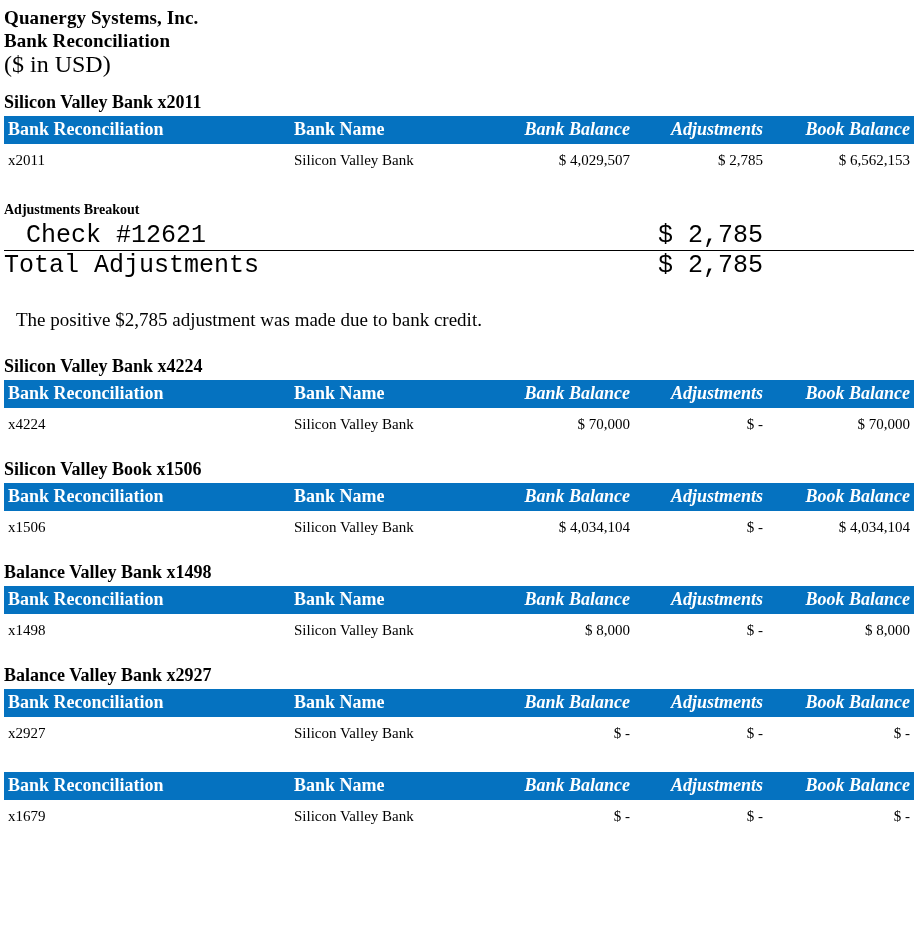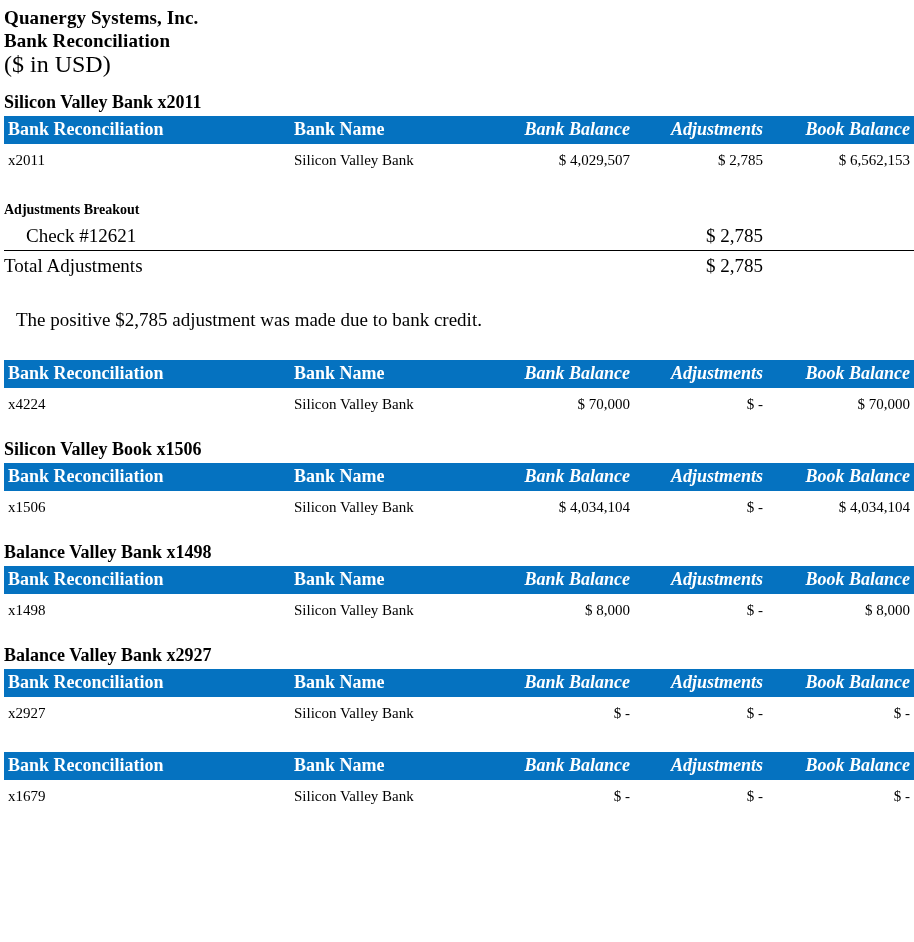--- a/index.html
+++ b/index.html
@@ -102,24 +102,25 @@
     margin-left: 4px;
     border-collapse: collapse;
     table-layout: fixed;
     font-size: 19px;
   }
   table.breakout col.b-label { width: 630px; }
   table.breakout col.b-val   { width: 133px; }
   table.breakout col.b-pad   { width: 147px; }
 
   table.breakout td {
-    font-size: 19px;
+    font-size: 25px;
     line-height: 25px;
     padding: 2px 0 2px 0;
     white-space: nowrap;
+    font-family: Liberation Mono, monospace;
   }
   table.breakout td.indent { padding-left: 22px; }
   table.breakout td.val {
     text-align: right;
     padding-right: 4px;
   }
   tr.line-item td {
     border-bottom: 1.5px solid #000000;
   }
   tr.total-row td {
@@ -205,20 +206,21 @@
       </tr>
     </tbody>
   </table>
 
   <div class="sp-28"></div>
 
   <div class="narrative">The positive $2,785 adjustment was made due to bank credit.</div>
 
   <div class="sp-24"></div>
 
+  <div class="section-heading">Silicon Valley Bank x4224</div>
   <div class="sp-4"></div>
   <table class="recon">
     <colgroup>
       <col class="c-acct">
         <col class="c-bank">
         <col class="c-bal">
         <col class="c-adj">
         <col class="c-book">
     </colgroup>
     <thead>

